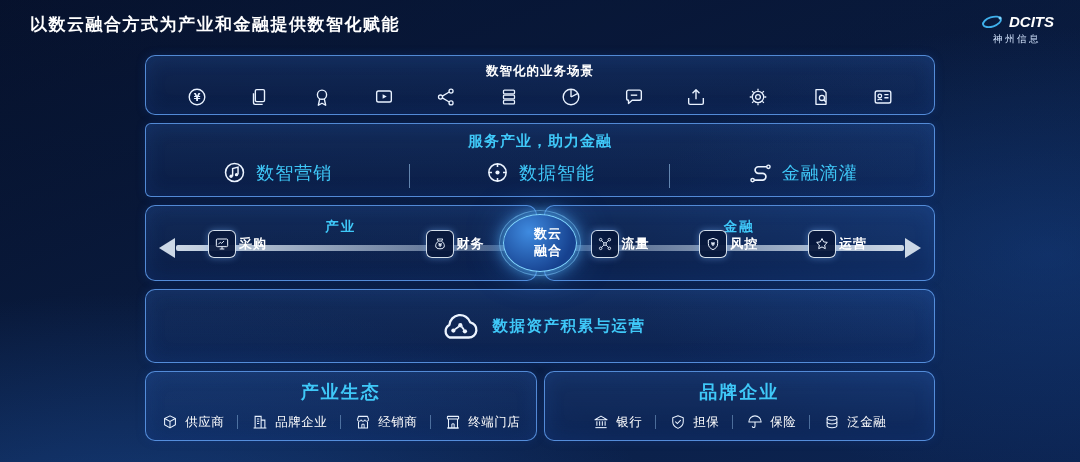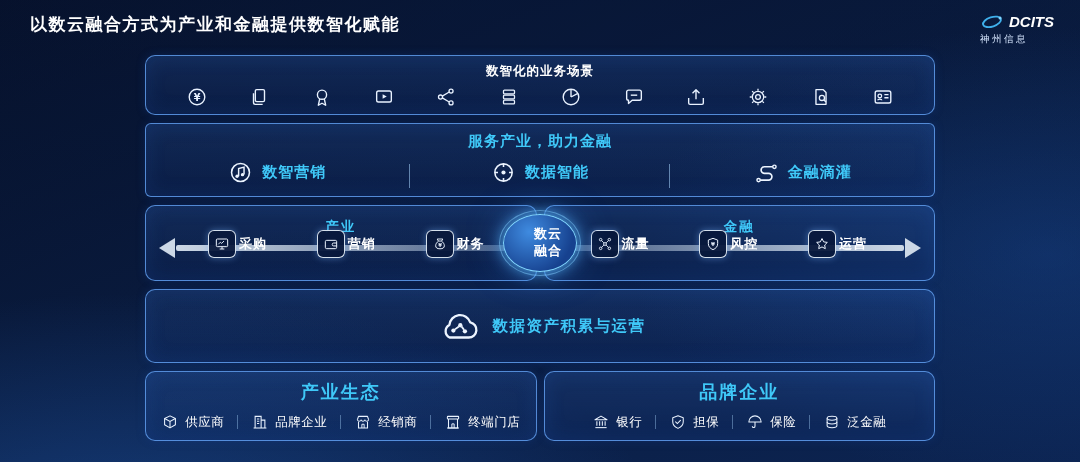--- a/index.html
+++ b/index.html
@@ -6,21 +6,21 @@
   body{
     width:1080px;height:462px;position:relative;overflow:hidden;
     font-family:"Liberation Sans","DejaVu Sans",sans-serif;color:#fff;
     background:
       radial-gradient(900px 420px at 12% 118%, rgba(40,110,210,.38), transparent 60%),
       radial-gradient(700px 380px at 97% 55%, rgba(30,90,180,.30), transparent 60%),
       radial-gradient(1200px 520px at 50% 8%, rgba(8,24,58,.55), transparent 72%),
       linear-gradient(160deg,#061029 0%,#0a1d42 55%,#0c2452 100%);
   }
   .page-title{position:absolute;left:30px;top:13px;font-size:17px;font-weight:bold;letter-spacing:1.5px;}
-  .logo{position:absolute;right:26px;top:10px;text-align:left;}
+  .logo{position:absolute;right:26px;top:10px;text-align:center;}
   .logo-top{display:flex;align-items:center;justify-content:flex-end;gap:5px;font-style:italic;font-weight:bold;font-size:15px;color:#fff;}
   .logo-sub{font-size:9.5px;letter-spacing:2.5px;color:#d7e7ff;margin-top:1px;}
 
   .content{position:absolute;left:145px;top:55px;width:790px;display:flex;flex-direction:column;gap:8px;}
   .panel{
     border:1px solid rgba(96,158,238,.85);border-radius:10px;position:relative;
     background:linear-gradient(180deg, rgba(56,110,200,.22), rgba(16,42,100,.32));
     box-shadow:inset 0 0 20px rgba(40,100,200,.18), 0 0 8px rgba(20,60,140,.35);
   }
   .p-head{text-align:center;font-weight:bold;}
@@ -31,21 +31,21 @@
   .p-scenarios{height:58px;}
   .icon-row{display:flex;justify-content:space-between;align-items:center;padding:6px 40px 0;}
   .sc-icon svg{width:22px;height:22px;color:#e9f2ff;display:block;}
 
   
   .p-services{height:72px;border-radius:6px;}
   .p-services .p-head{font-size:15px;padding-top:8px;letter-spacing:1px;}
   .svc-row{display:flex;justify-content:space-around;align-items:center;margin-top:9px;}
   .svc-item{display:flex;align-items:center;gap:9px;}
   .svc-item svg{width:25px;height:25px;color:#ecf4ff;display:block;}
-  .svc-label{color:#3fc8f8;font-size:15px;font-weight:bold;letter-spacing:1px;}
+  .svc-label{color:#3fc8f8;font-size:18px;font-weight:normal;letter-spacing:1px;}
   .svc-div{position:absolute;top:40px;width:1px;height:24px;background:rgba(170,215,255,.55);}
   .svc-div.d1{left:33.4%;} .svc-div.d2{left:66.4%;}
 
   
   .flow-row{display:flex;gap:7px;position:relative;}
   .flow-panel{flex:1;height:74px;}
   .flow-panel .p-head{font-size:13.5px;padding-top:12px;letter-spacing:2px;}
   .shaft{position:absolute;top:39px;height:6px;border-radius:2px;z-index:0;}
   .shaft-left{left:30px;right:2px;background:linear-gradient(90deg,#ccd8e6 0%,rgba(150,175,205,.35) 100%);}
   .shaft-right{left:2px;right:30px;background:linear-gradient(270deg,#ccd8e6 0%,rgba(150,175,205,.35) 100%);}
@@ -362,28 +362,20 @@
             <span class="fi-icon">
                 <svg>
                   <use href="#s-monitor"></use>
                 </svg>
               </span>
             <span class="fi-label">采购</span>
           </div>
           <div class="flow-item">
             <span class="fi-icon">
                 <svg>
-                  <use href="#s-wallet"></use>
-                </svg>
-              </span>
-            <span class="fi-label">营销</span>
-          </div>
-          <div class="flow-item">
-            <span class="fi-icon">
-                <svg>
                   <use href="#s-moneybag"></use>
                 </svg>
               </span>
             <span class="fi-label">财务</span>
           </div>
         </div>
       </section>
 
       <section class="panel flow-panel">
         <div class="p-head cyan">金融</div>

